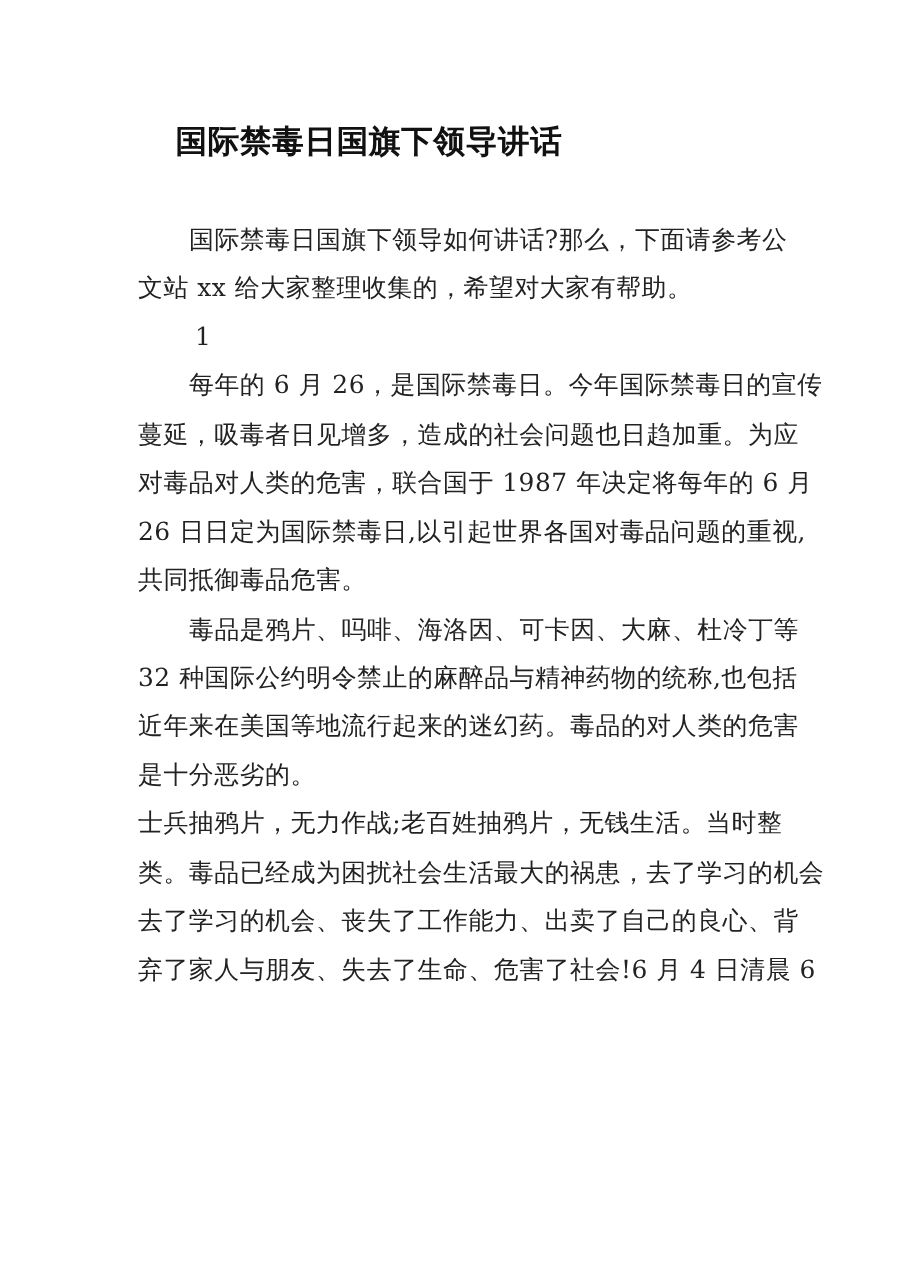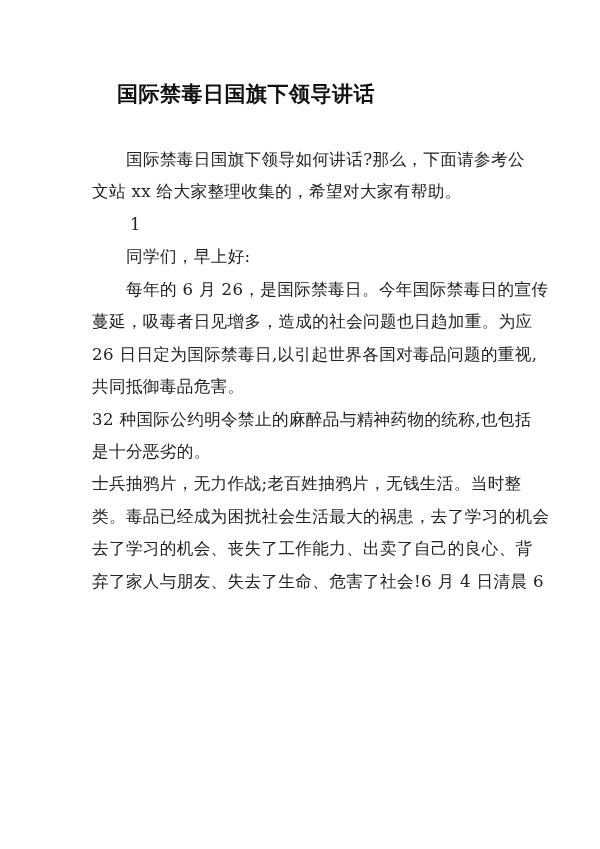--- a/index.html
+++ b/index.html
@@ -60,25 +60,27 @@
 </head>
 <body>
 
 <div class="page">
   <div class="title">国际禁毒日国旗下领导讲话</div>
 
   <div class="body-text">
     <div class="line indent">国际禁毒日国旗下领导如何讲话?那么，下面请参考公</div>
     <div class="line">文站 xx 给大家整理收集的，希望对大家有帮助。</div>
     <div class="line indent-num">1</div>
-    <div class="line indent">同学们，早上好:</div>
     <div class="line indent">每年的 6 月 26，是国际禁毒日。今年国际禁毒日的宣传</div>
     <div class="line">蔓延，吸毒者日见增多，造成的社会问题也日趋加重。为应</div>
+    <div class="line">对毒品对人类的危害，联合国于 1987 年决定将每年的 6 月</div>
     <div class="line">26 日日定为国际禁毒日,以引起世界各国对毒品问题的重视,</div>
     <div class="line">共同抵御毒品危害。</div>
+    <div class="line indent">毒品是鸦片、吗啡、海洛因、可卡因、大麻、杜冷丁等</div>
     <div class="line">32 种国际公约明令禁止的麻醉品与精神药物的统称,也包括</div>
+    <div class="line">近年来在美国等地流行起来的迷幻药。毒品的对人类的危害</div>
     <div class="line">是十分恶劣的。</div>
     <div class="line">士兵抽鸦片，无力作战;老百姓抽鸦片，无钱生活。当时整</div>
     <div class="line">类。毒品已经成为困扰社会生活最大的祸患，去了学习的机会</div>
     <div class="line">去了学习的机会、丧失了工作能力、出卖了自己的良心、背</div>
     <div class="line">弃了家人与朋友、失去了生命、危害了社会!6 月 4 日清晨 6</div>
   </div>
 </div>
 
 </body></html>

